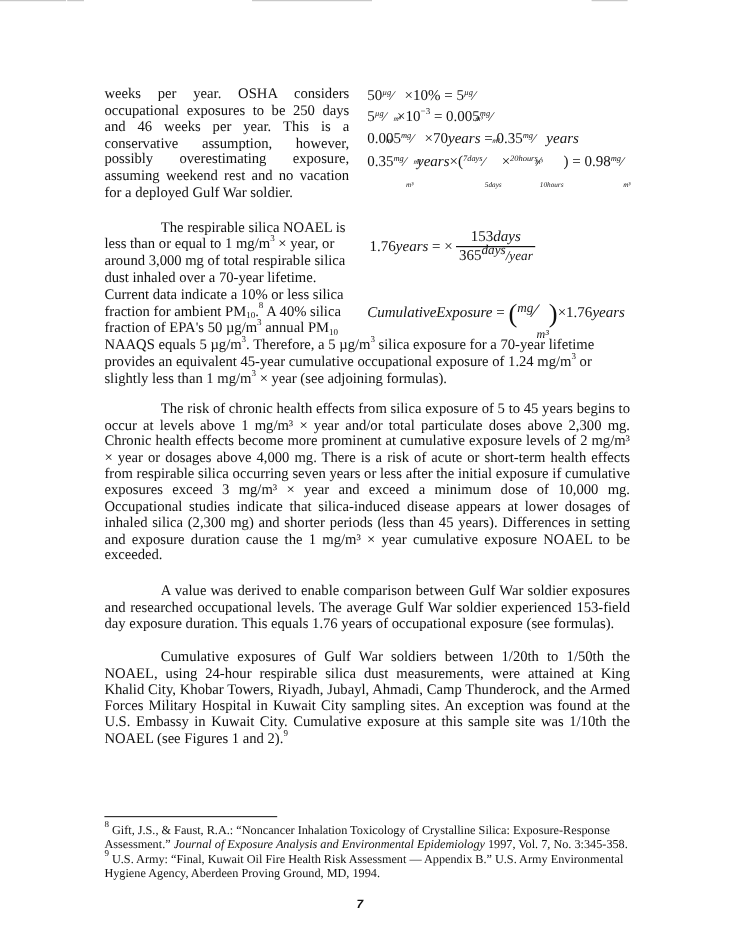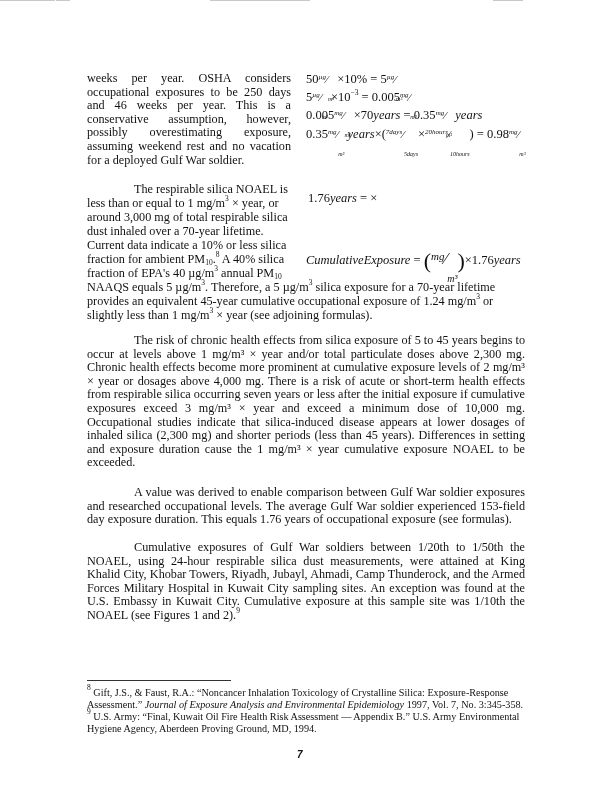--- a/index.html
+++ b/index.html
@@ -44,29 +44,33 @@
   <div class="f" style="left:306px;top:127px">0.35<span class="u"><span class="n">mg</span><span class="s">⁄</span><span class="d">m³</span></span> <i>years</i>×(<span class="u"><span class="n">7days</span><span class="s">⁄</span><span class="d">5days</span></span>×<span class="u"><span class="n">20hours</span><span class="s">⁄</span><span class="d">10hours</span></span>) = 0.98<span class="u"><span class="n">mg</span><span class="s">⁄</span><span class="d">m³</span></span></div>
 </div>
 
 <div>
   <p class="p" style="left:134px;top:183px">The respirable silica NOAEL is</p>
   <p class="p" style="left:87px;top:197px"><span>less than or equal to 1 mg/m</span><sup>3</sup><span> × year, or</span></p>
   <p class="p" style="left:87px;top:211px">around 3,000 mg of total respirable silica</p>
   <p class="p" style="left:87px;top:225px">dust inhaled over a 70-year lifetime.</p>
   <p class="p" style="left:87px;top:239px">Current data indicate a 10% or less silica</p>
   <p class="p" style="left:87px;top:253px"><span>fraction for ambient PM</span><sub>10</sub>.<sup>8</sup><span> A 40% silica</span></p>
-  <p class="p" style="left:87px;top:267px"><span>fraction of EPA's 40 µg/m</span><sup>3</sup><span> annual PM</span><sub>10</sub></p>
+  <p class="p" style="left:87px;top:267px"><span>fraction of EPA's 50 µg/m</span><sup>3</sup><span> annual PM</span><sub>10</sub></p>
   <p class="p" style="left:87px;top:281px"><span>NAAQS equals 5 µg/m</span><sup>3</sup><span>. Therefore, a 5 µg/m</span><sup>3</sup><span> silica exposure for a 70-year lifetime</span></p>
   <p class="p" style="left:87px;top:295px"><span>provides an equivalent 45-year cumulative occupational exposure of 1.24 mg/m</span><sup>3</sup><span> or</span></p>
   <p class="p" style="left:87px;top:309px"><span>slightly less than 1 mg/m</span><sup>3</sup><span> × year (see adjoining formulas).</span></p>
 </div>
 
 <div class="f" style="left:308px;top:190px;">
   <span style="vertical-align:middle"><span>1.76</span><i>years</i> =</span>
   <span style="vertical-align:middle">×</span>
+  <span class="frac">
+    <span class="num">153<i>days</i></span>
+    <span class="den">365<i style="font-size:11px;position:relative;top:-5px">days</i><i style="font-size:11px">/year</i></span>
+  </span>
 </div>
 
 <div class="f" style="left:306px;top:248px;">
   <i>CumulativeExposure</i> = <span style="font-size:22px;vertical-align:middle">(</span><span class="u" style="font-size:11px"><span class="n">mg</span><span class="s" style="font-size:16px">⁄</span><span class="d" style="font-size:10px">m³</span></span><span style="font-size:22px;vertical-align:middle">)</span>×1.76<i>years</i>
 </div>
 
 <p class="p just ind" style="left:87px;top:334px;width:438px;">The risk of chronic health effects from silica exposure of 5 to 45 years begins to occur at levels above 1 mg/m³ × year and/or total particulate doses above 2,300 mg. Chronic health effects become more prominent at cumulative exposure levels of 2 mg/m³ × year or dosages above 4,000 mg. There is a risk of acute or short-term health effects from respirable silica occurring seven years or less after the initial exposure if cumulative exposures exceed 3 mg/m³ × year and exceed a minimum dose of 10,000 mg. Occupational studies indicate that silica-induced disease appears at lower dosages of inhaled silica (2,300 mg) and shorter periods (less than 45 years). Differences in setting and exposure duration cause the 1 mg/m³ × year cumulative exposure NOAEL to be exceeded.</p>
 
 <p class="p just ind" style="left:87px;top:486px;width:438px;">A value was derived to enable comparison between Gulf War soldier exposures and researched occupational levels. The average Gulf War soldier experienced 153-field day exposure duration. This equals 1.76 years of occupational exposure (see formulas).</p>
 

